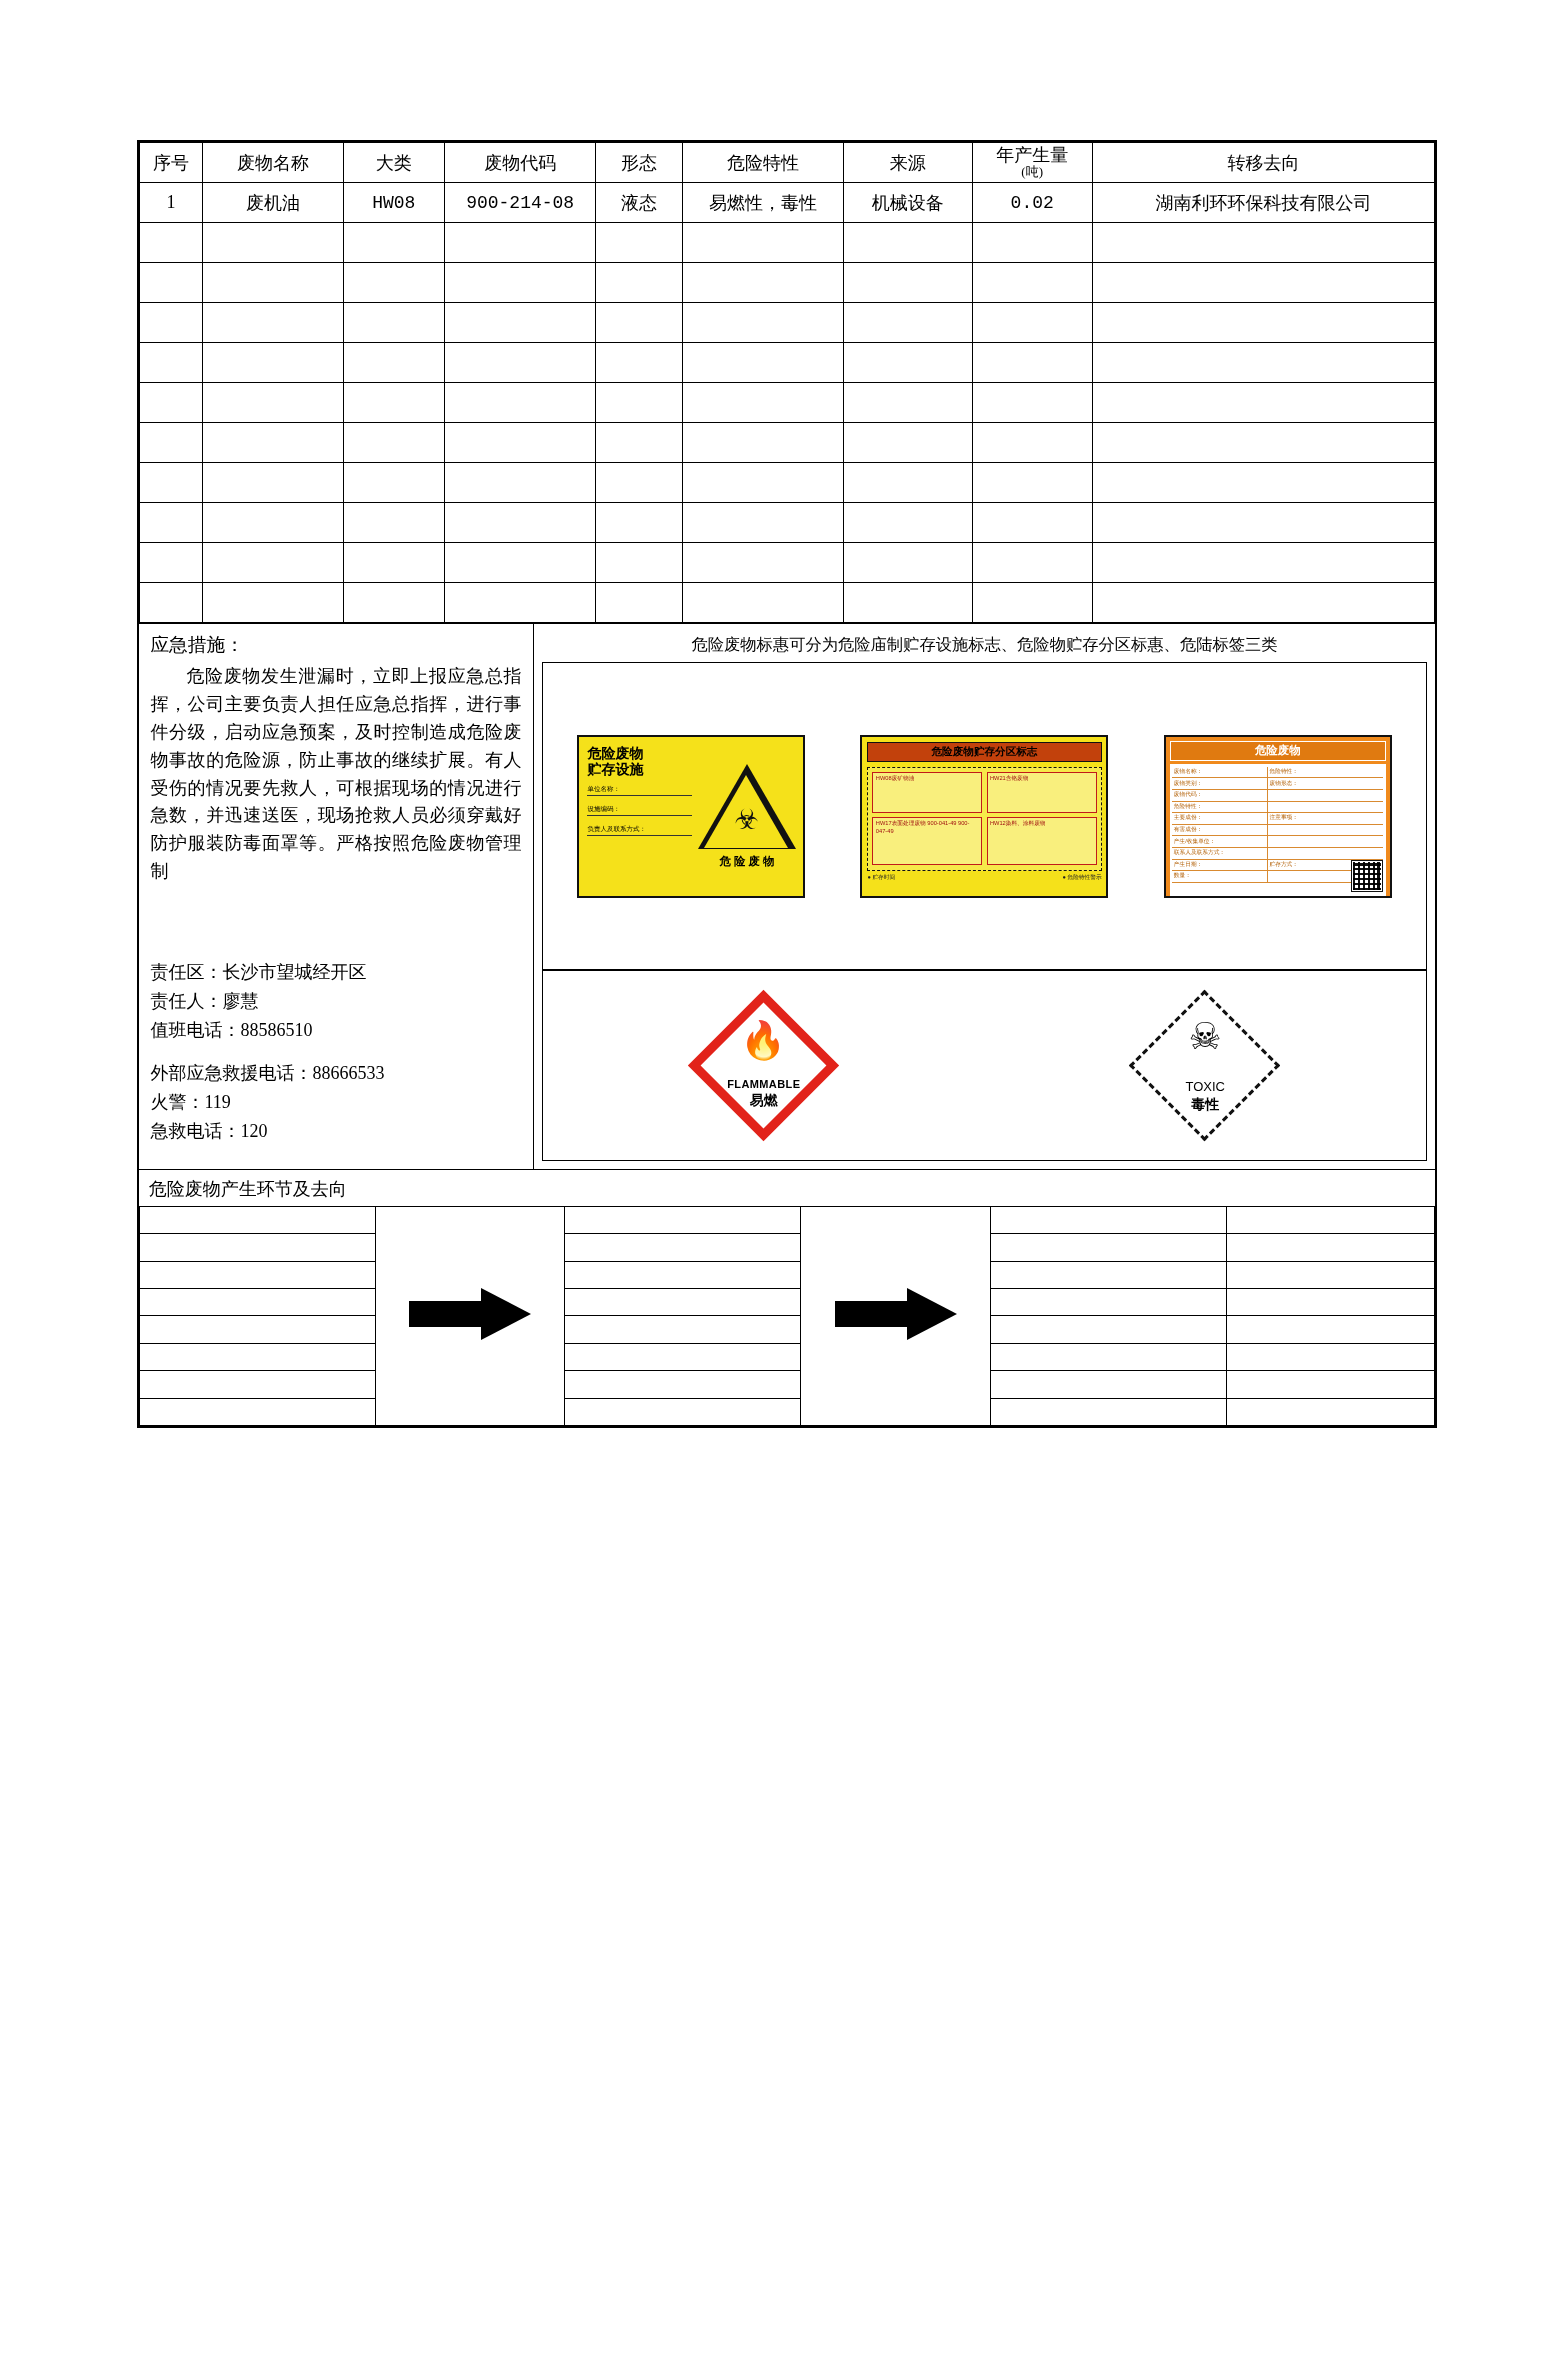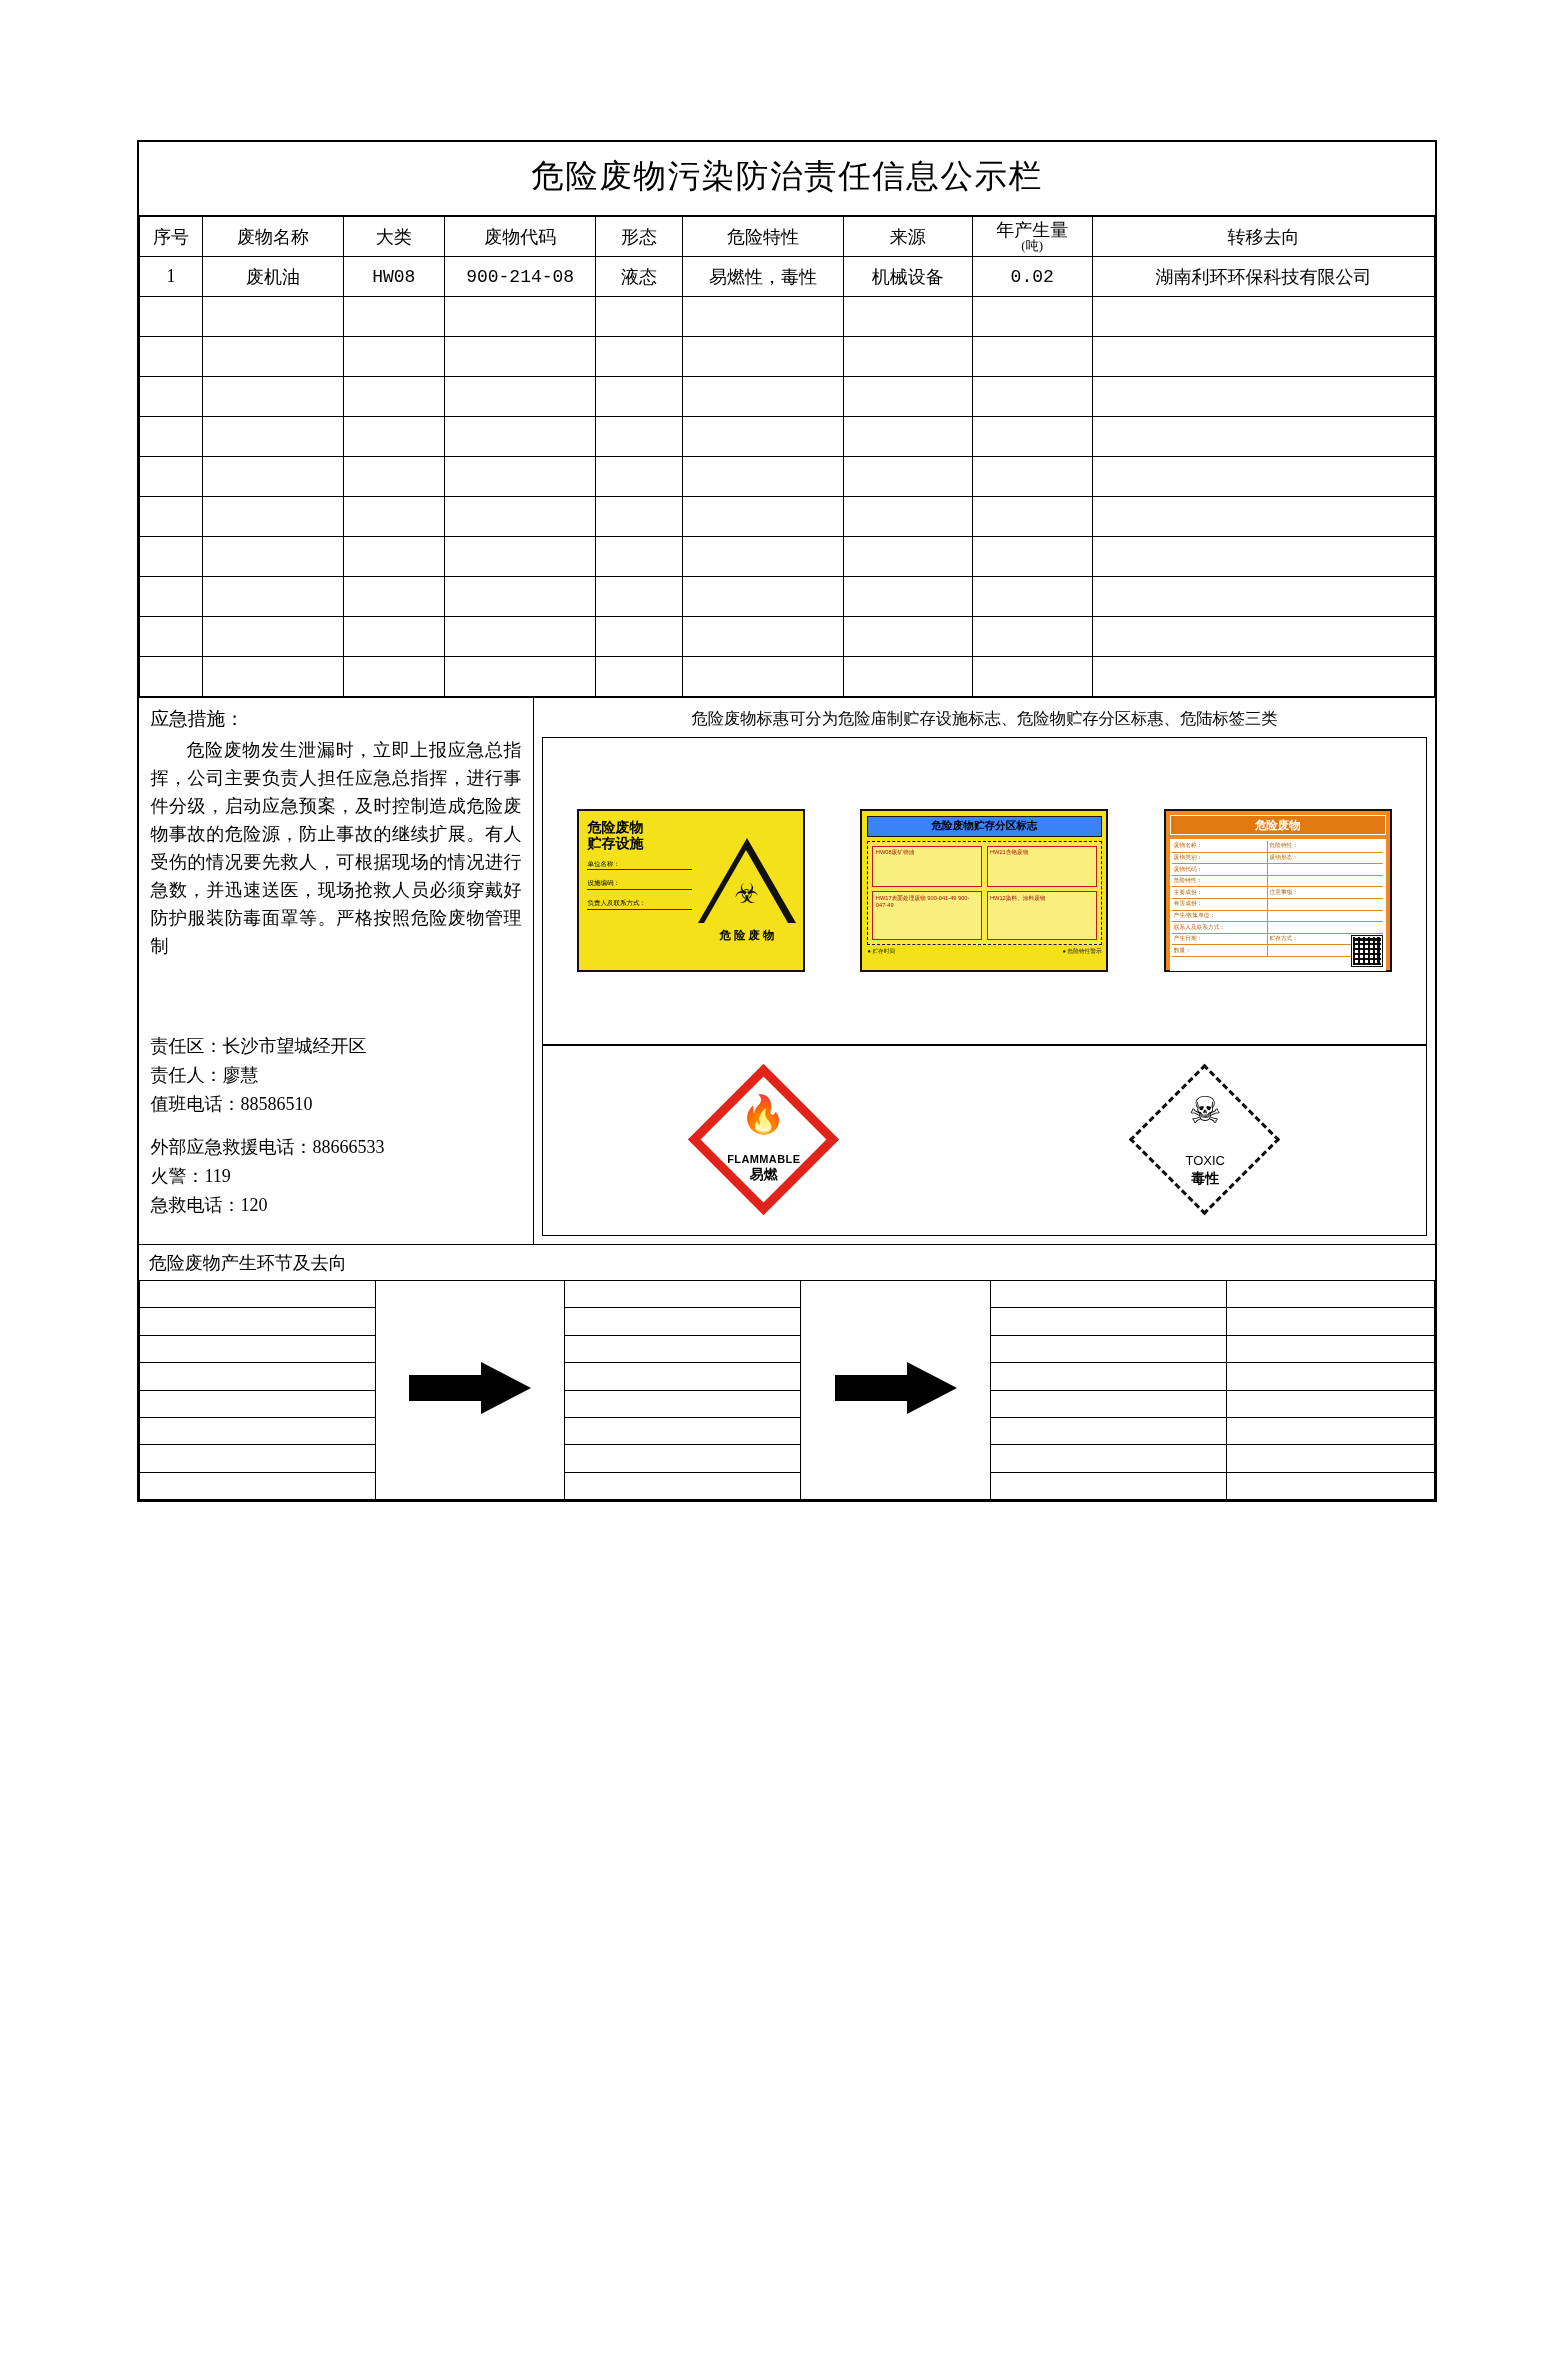--- a/index.html
+++ b/index.html
@@ -199,21 +199,21 @@
   .sign2 {
     width: 248px;
     height: 163px;
     background: #f5e11a;
     border: 2.4px solid #111;
     box-sizing: border-box;
     padding: 4.9px;
     font-family: "Liberation Sans", sans-serif;
   }
   .sign2-title {
-    background: #3b82f6;
+    background: #c2410c;
     text-align: center;
     font-size: 10.6px;
     font-weight: bold;
     border: 0.8px solid #111;
     padding: 2.4px 0;
     margin-bottom: 4.1px;
   }
   .sign2-body {
     border: 0.8px dashed #111;
     height: 104px;
@@ -407,23 +407,20 @@
     border-top: 26px solid transparent;
     border-bottom: 26px solid transparent;
     border-left: 50px solid #000;
   }
 </style>
 </head>
 <body>
 
 <div class="sheet">
 
-  <div class="title-row">
-    <span class="title-text">危险废物污染防治责任信息公示栏</span>
-  </div>
 
   <table class="waste">
     <colgroup>
       <col style="width:63px">
       <col style="width:140px">
       <col style="width:101px">
       <col style="width:151px">
       <col style="width:86px">
       <col style="width:161px">
       <col style="width:128px">

